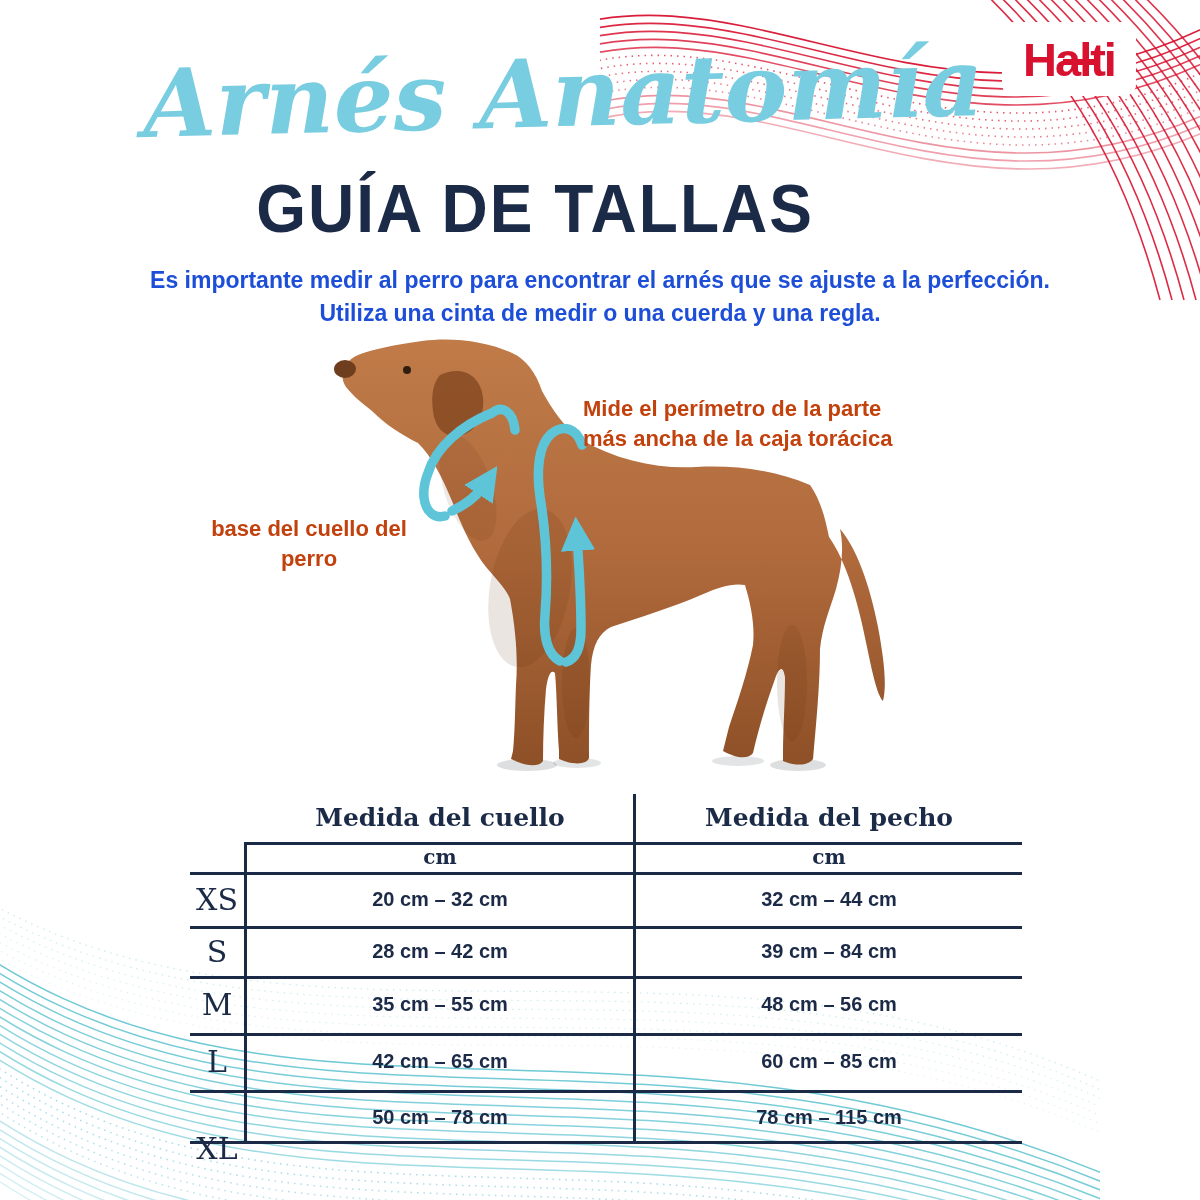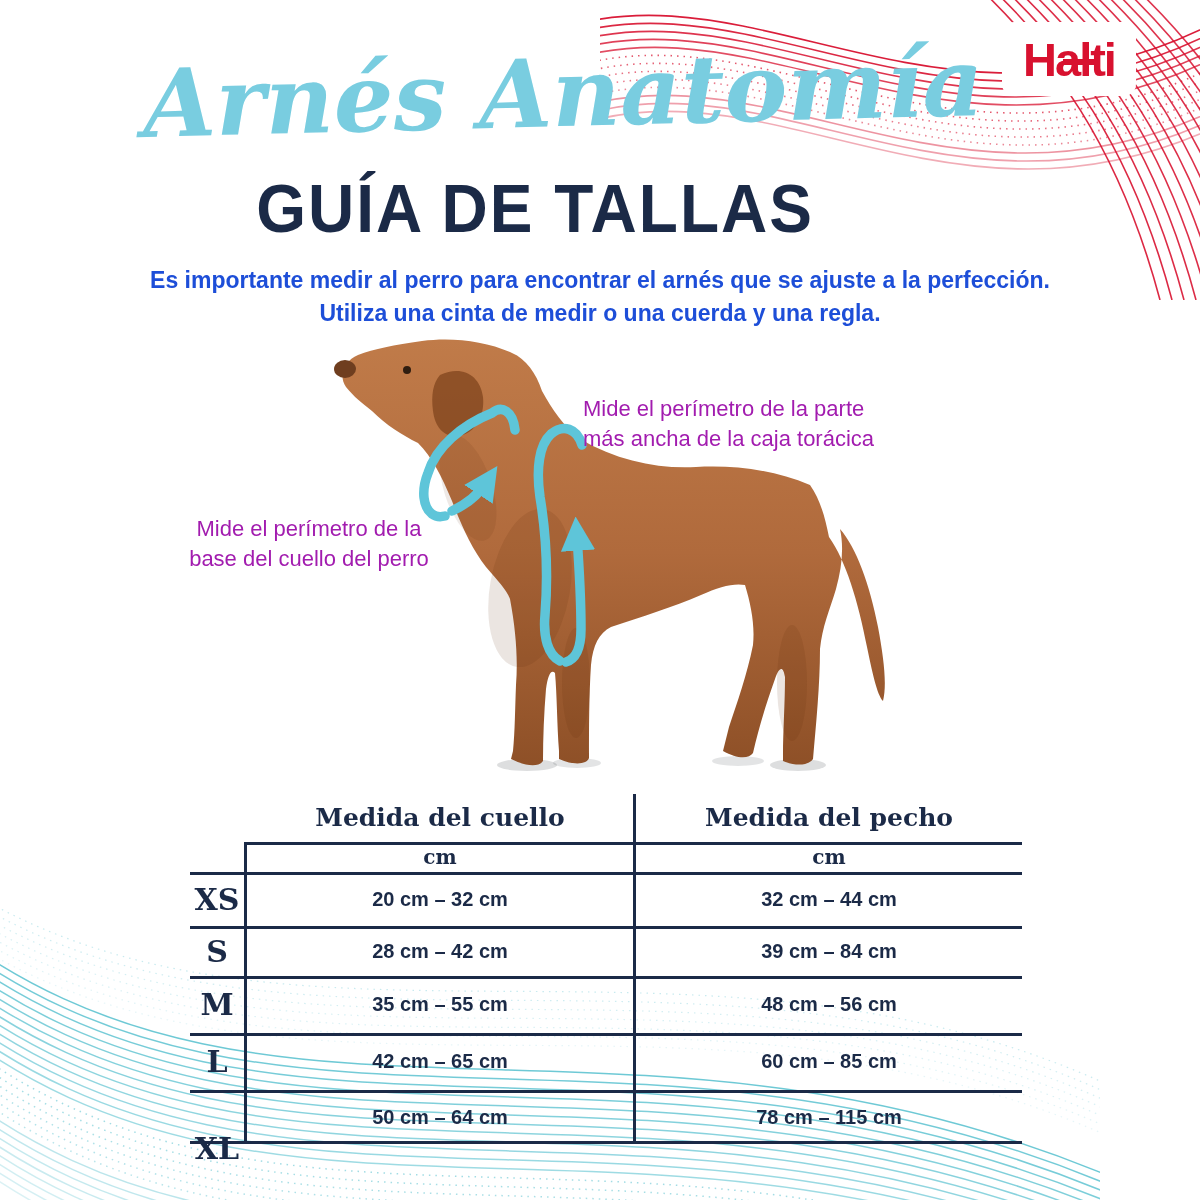--- a/index.html
+++ b/index.html
@@ -34,33 +34,33 @@
     font-weight:bold; font-size:64px; letter-spacing:2px; color:#1b2a47;
     transform:scaleY(1.08); transform-origin:center top; z-index:2; white-space:nowrap;
   }
   .intro{
     position:absolute; left:0; right:0; top:264px; text-align:center;
     font-weight:bold; font-size:23px; line-height:33px; color:#1d4ed8; z-index:2;
   }
 
   
   .dog-area{position:absolute; left:280px; top:333px; width:620px; height:462px; z-index:1;}
-  .ann{position:absolute; font-weight:normal; font-size:22px; line-height:30px; color:#a21caf; z-index:4;}
+  .ann{position:absolute; font-weight:bold; font-size:22px; line-height:30px; color:#c2410c; z-index:4;}
   .ann-chest{left:583px; top:394px; text-align:left;}
   .ann-neck{left:183px; top:514px; width:252px; text-align:center;}
 
   
   .size-table{position:absolute; left:190px; top:794px; width:832px; height:350px; z-index:2;}
   .hline,.vline{position:absolute; background:#1b2a47;}
   .hline{height:3px;}
   .vline{width:3px;}
   .cell{position:absolute; transform:translate(-50%,-50%); white-space:nowrap;}
   .th{font-family:"DejaVu Serif", serif; font-weight:bold; font-size:25px;}
   .unit{font-family:"DejaVu Serif", serif; font-weight:bold; font-size:20px;}
-  .size-lbl{font-family:"DejaVu Serif", serif; font-weight:bold; font-size:30px;}
+  .size-lbl{font-family:"DejaVu Serif", serif; font-weight:normal; font-size:30px;}
   .val{font-weight:bold; font-size:20px;}
 </style>
 </head>
 <body>
 
 <div class="page">
 
   <svg id="waves-red" class="deco" width="600" height="300" viewBox="0 0 600 300">
       <path d="M -70 40 C 140 -55, 330 165, 610 25" transform="translate(0 0)" fill="none" stroke="#d8112f" stroke-width="1.6" opacity="0.95"></path>
       <path d="M -70 40 C 140 -55, 330 165, 610 25" transform="translate(1.5 8)" fill="none" stroke="#d8112f" stroke-width="1.6" opacity="0.90"></path>
@@ -229,21 +229,20 @@
         <path d="M 286 329 C 296 326, 301 314, 301 296 C 301 264, 299 232, 297 204" marker-end="url(#ah)"></path>
       </g>
     </svg>
   </div>
 
   <div class="ann ann-chest">
     <div>Mide el perímetro de la parte</div>
     <div>más ancha de la caja torácica</div>
   </div>
   <div class="ann ann-neck">
-    <div>Mide el perímetro de la</div>
     <div>base del cuello del perro</div>
   </div>
 
   <div class="size-table">
 
     <div>
       <div class="hline" style="top:48px; left:55px;  width:777px;"></div>
       <div class="hline" style="top:78px; left:0;     width:832px;"></div>
       <div class="hline" style="top:132px; left:0;    width:832px;"></div>
       <div class="hline" style="top:182px; left:0;    width:832px;"></div>
@@ -278,18 +277,18 @@
     </div>
 
     <div>
       <div class="cell size-lbl" style="left:27px;  top:267px;">L</div>
       <div class="cell val" style="left:250px; top:267px;">42 cm – 65 cm</div>
       <div class="cell val" style="left:639px; top:267px;">60 cm – 85 cm</div>
     </div>
 
     <div>
       <div class="cell size-lbl" style="left:27px;  top:323px;margin-top:31px;">XL</div>
-      <div class="cell val" style="left:250px; top:323px;">50 cm – 64 cm</div>
+      <div class="cell val" style="left:250px; top:323px;">50 cm – 78 cm</div>
       <div class="cell val" style="left:639px; top:323px;">78 cm – 115 cm</div>
     </div>
   </div>
 
 </div>
 
 </body></html>

